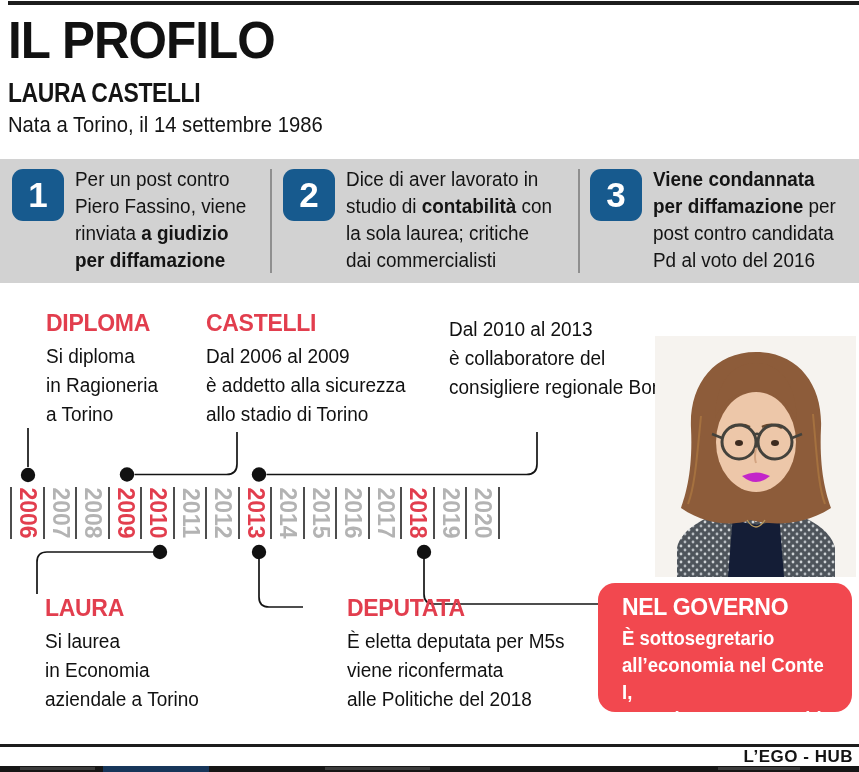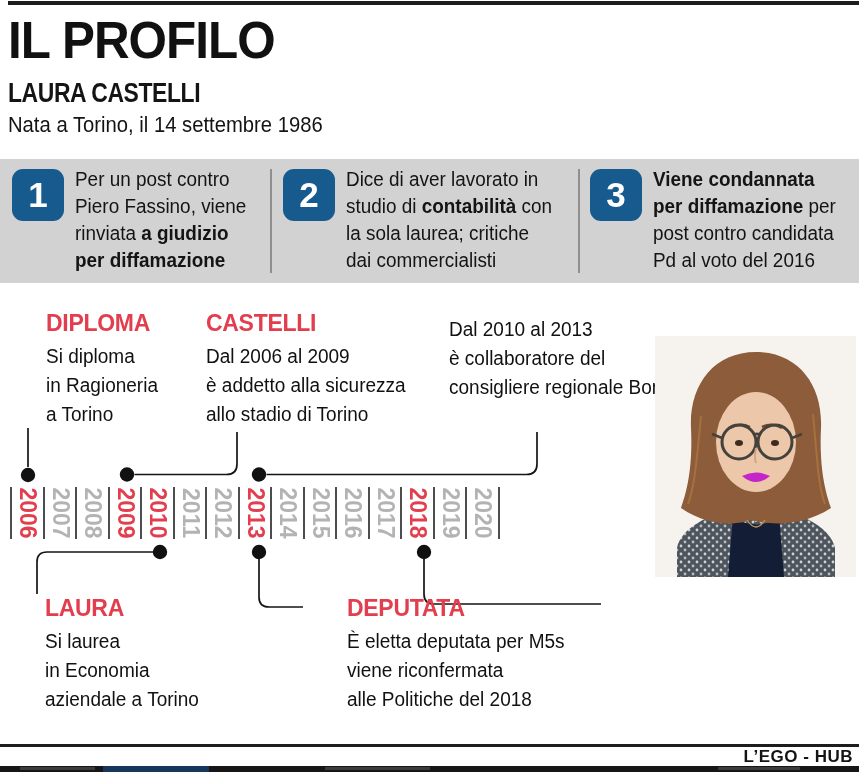--- a/index.html
+++ b/index.html
@@ -188,20 +188,26 @@
 in Economia
 aziendale a Torino</div>
   </div>
   <div class="ev ev-deputata">
     <div class="ev-title">DEPUTATA</div>
     <div class="ev-body">È eletta deputata per M5s
 viene riconfermata
 alle Politiche del 2018</div>
   </div>
 
+  <div class="gov-box">
+    <div class="gov-title">NEL GOVERNO</div>
+    <div class="gov-body">È sottosegretario
+all’economia nel Conte I,
+II e nel governo Draghi</div>
+  </div>
 
   <svg class="portrait" viewBox="0 0 201 241" xmlns="http://www.w3.org/2000/svg">
     <defs>
       <pattern id="tweed" width="8" height="8" patternUnits="userSpaceOnUse">
         <rect width="8" height="8" fill="#4e545b"></rect>
         <circle cx="2" cy="2" r="1.4" fill="#cfd3d6"></circle>
         <circle cx="6" cy="6" r="1.4" fill="#b9bec3"></circle>
       </pattern>
     </defs>
     <rect x="0" y="0" width="201" height="241" fill="#f6f3ef"></rect>

